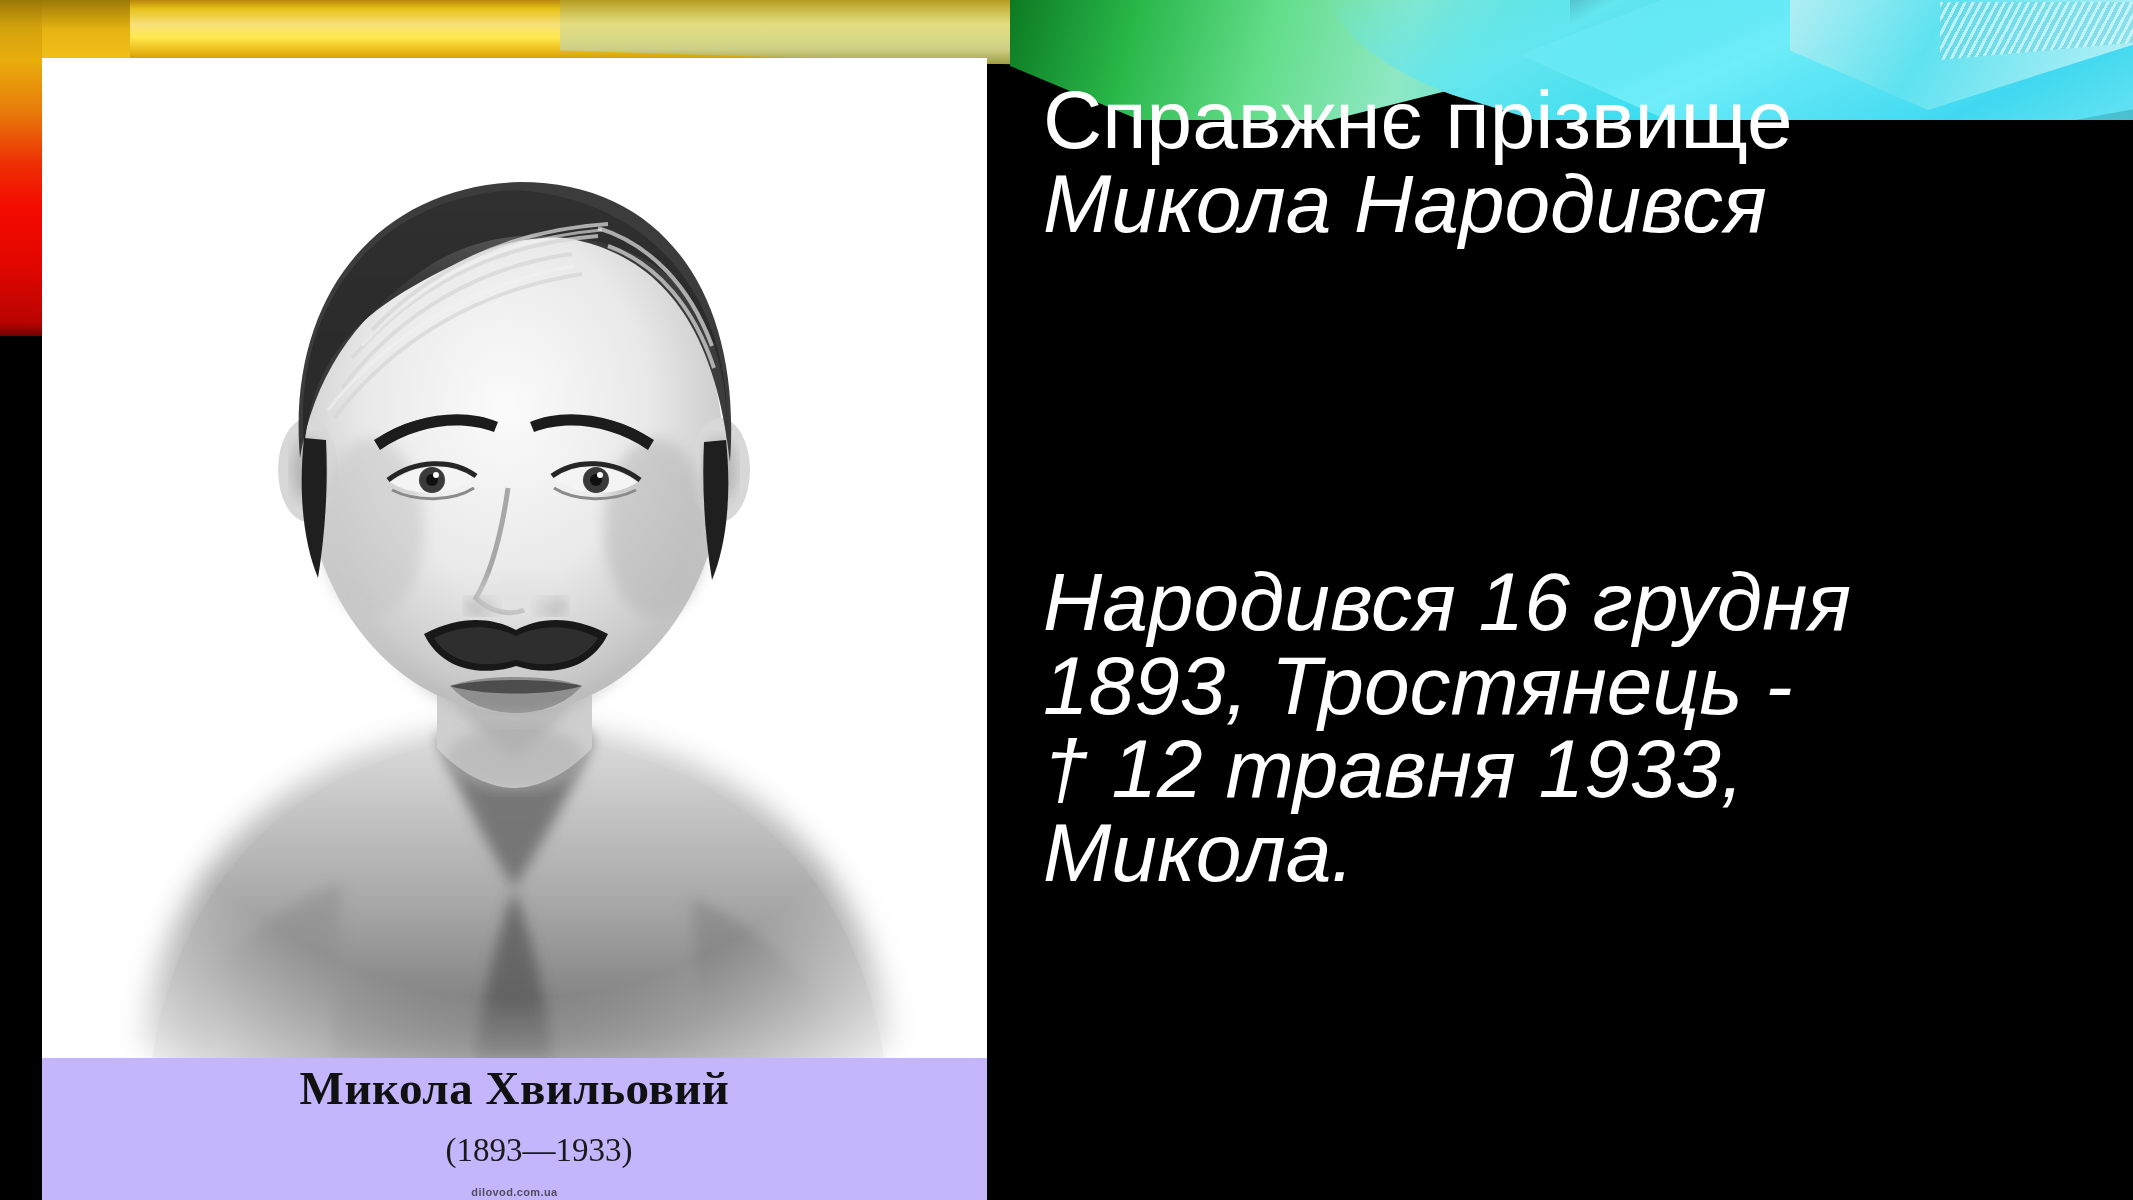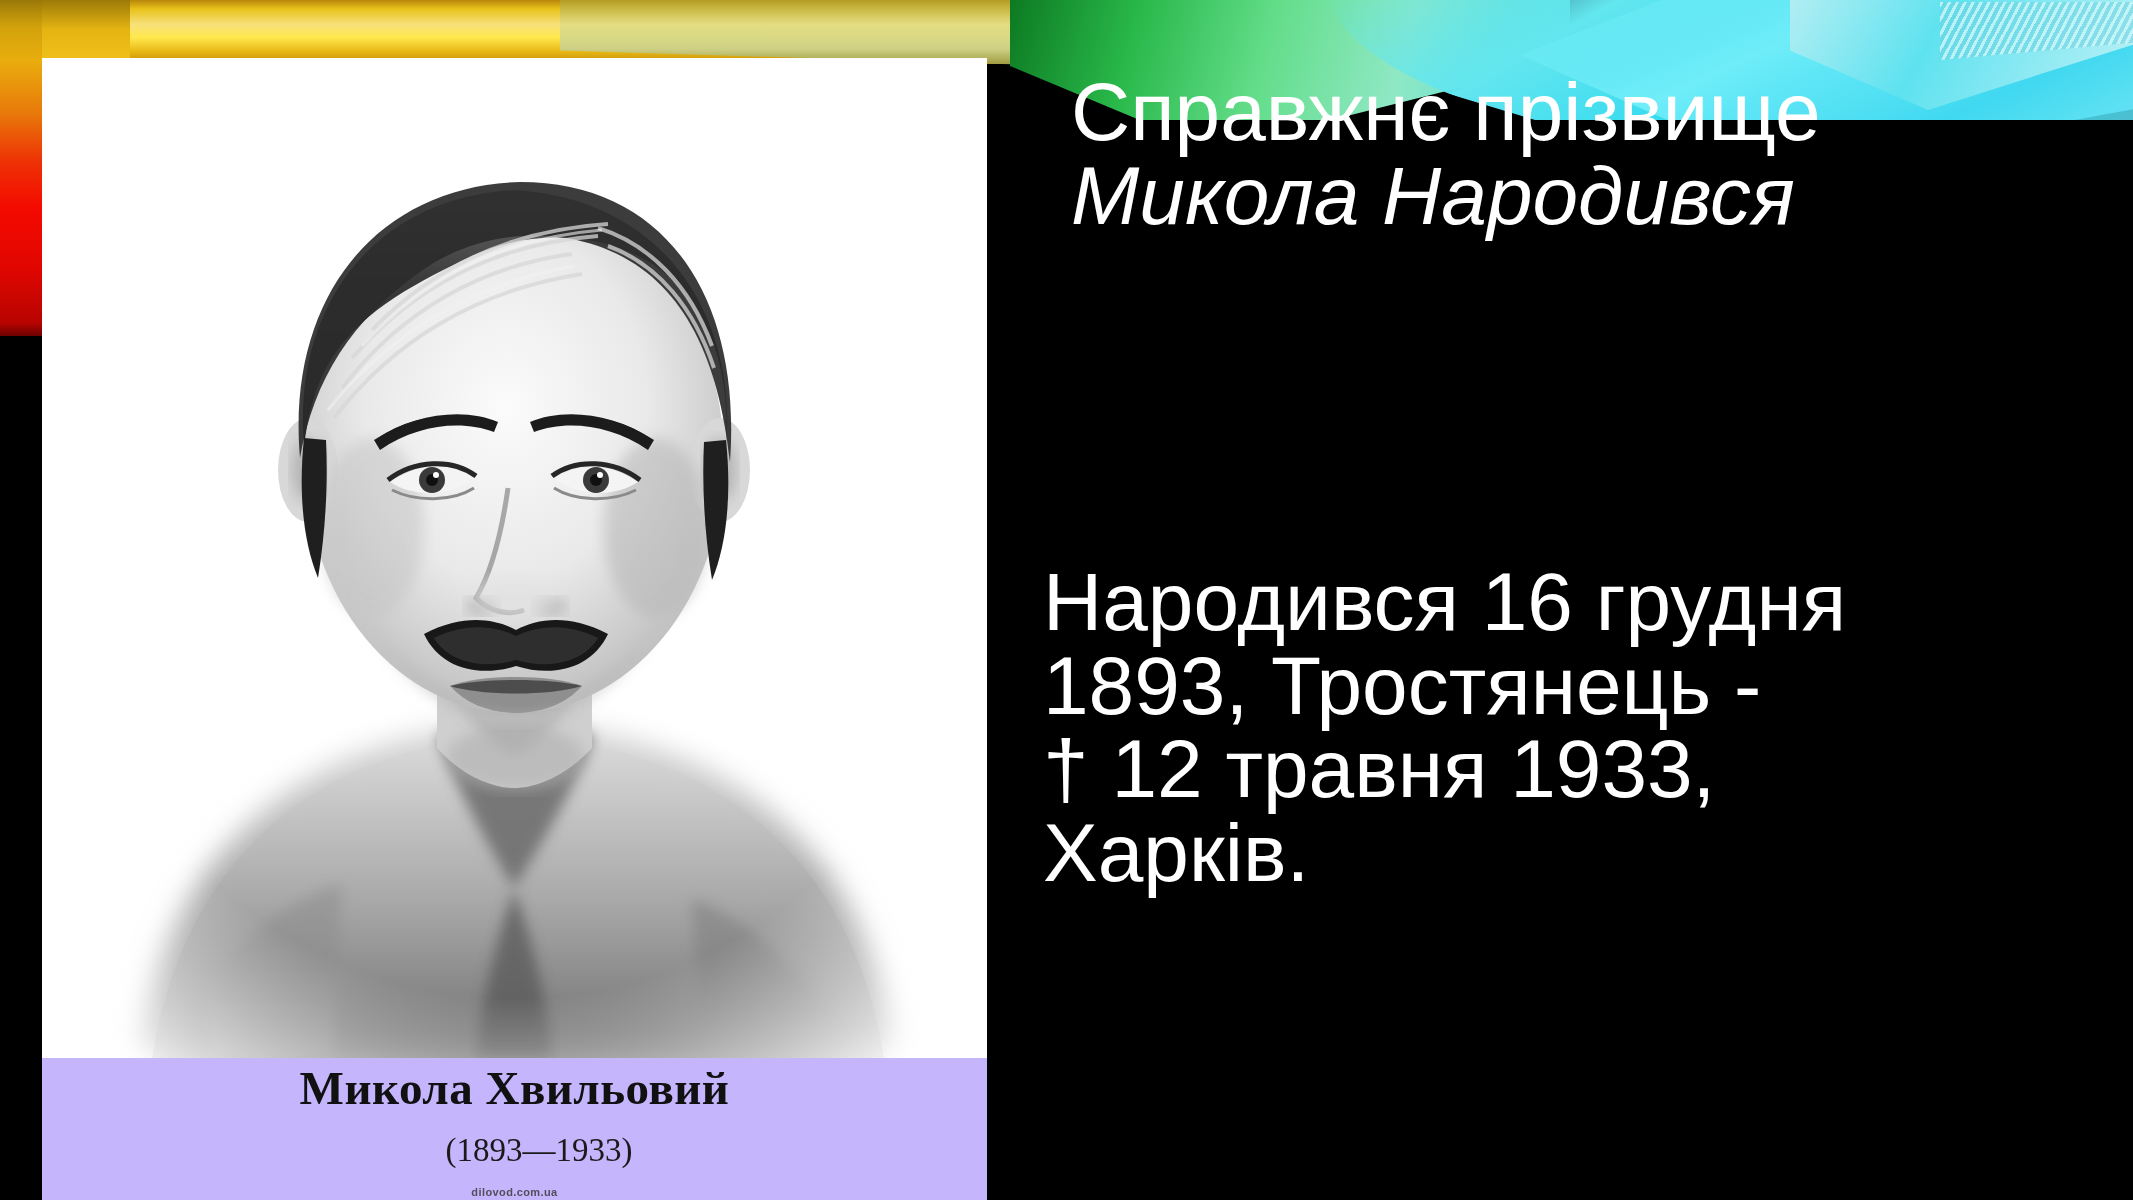--- a/index.html
+++ b/index.html
@@ -221,25 +221,25 @@
     position: absolute;
     left: 0;
     width: 1035px;
     color: #ffffff;
     font-family: "Liberation Sans", sans-serif;
     font-weight: 300;
     font-size: 82px;
     line-height: 1.02;
   }
   .para-one {
-    top: 70px;
-    margin-left: 28px;
+    top: 78px;
   }
   .para-two {
     top: 560px;
+    font-style: italic;
   }
   .lead {
     display: block;
     font-style: normal;
   }
   .emph {
     display: block;
     font-style: italic;
   }
   .line {
@@ -399,17 +399,17 @@
 
     <div class="para para-one">
       <span class="lead line">Справжнє прізвище</span>
       <span class="emph line">Микола Народився</span>
     </div>
 
     <div class="para para-two">
       <span class="line">Народився 16 грудня</span>
       <span class="line">1893, Тростянець -</span>
       <span class="line">† 12 травня 1933,</span>
-      <span class="line">Харків.</span>
+      <span class="line">Микола.</span>
     </div>
 
   </div>
 </div>
 
 </body></html>

